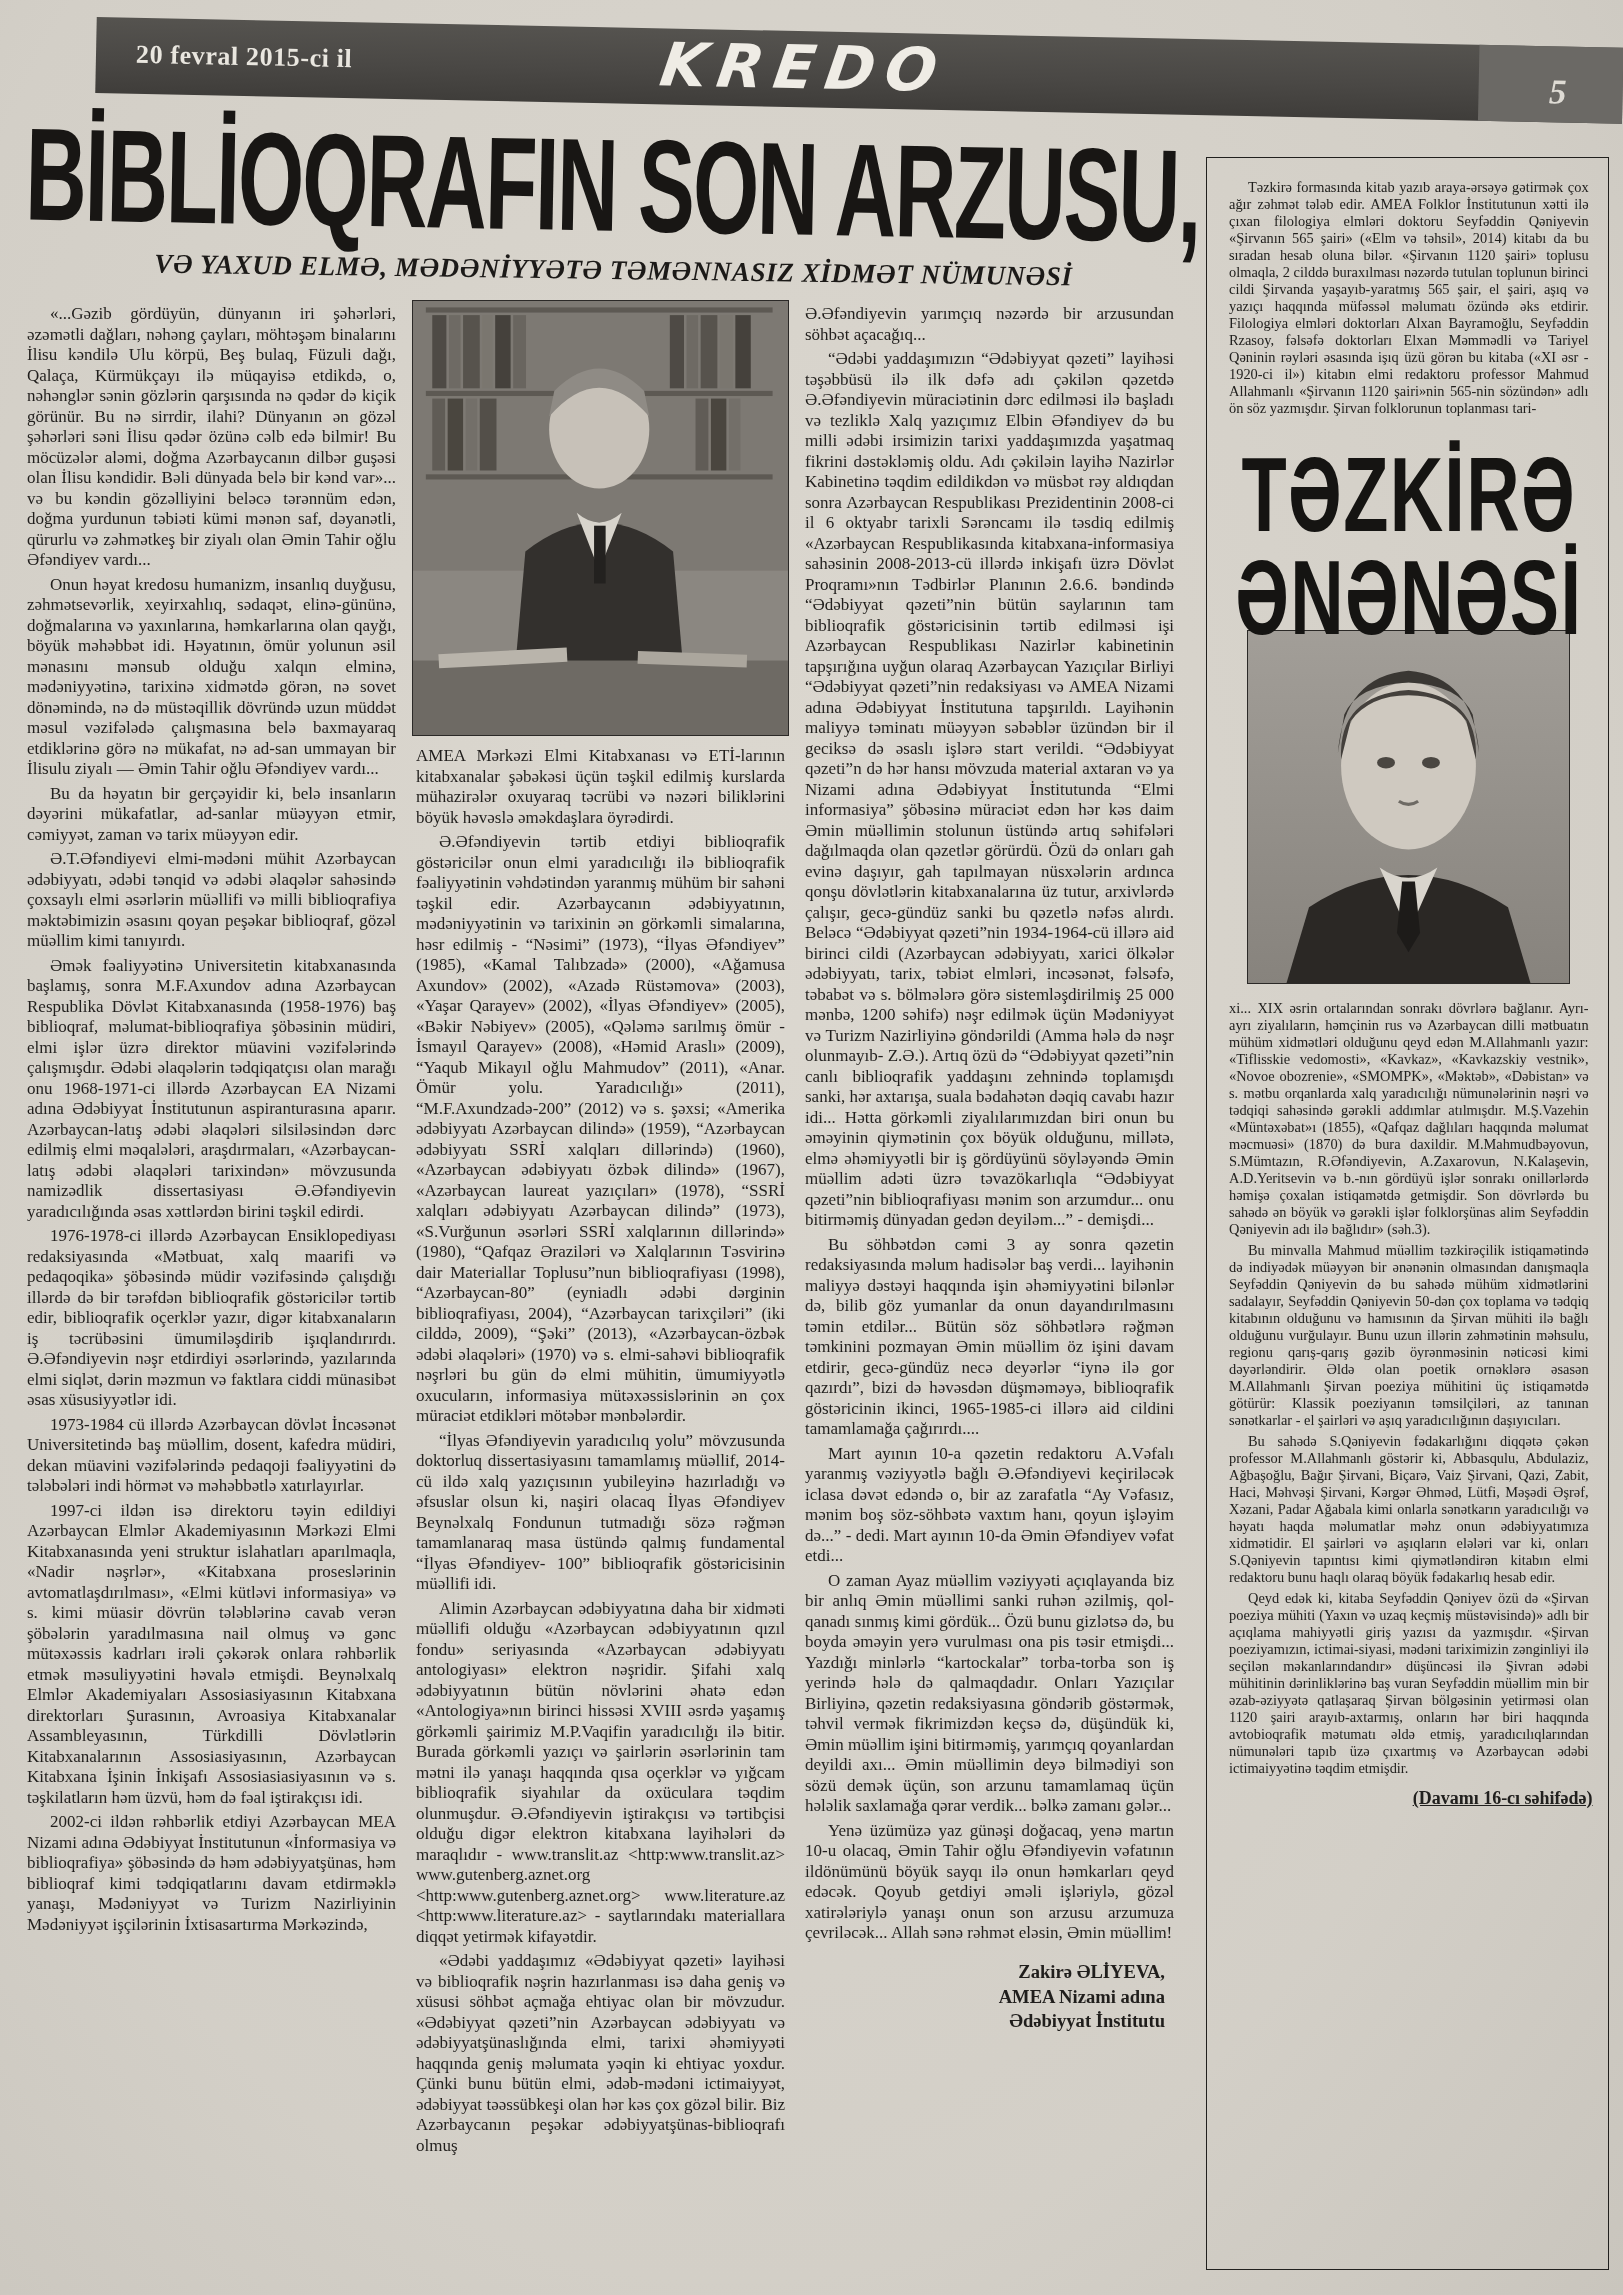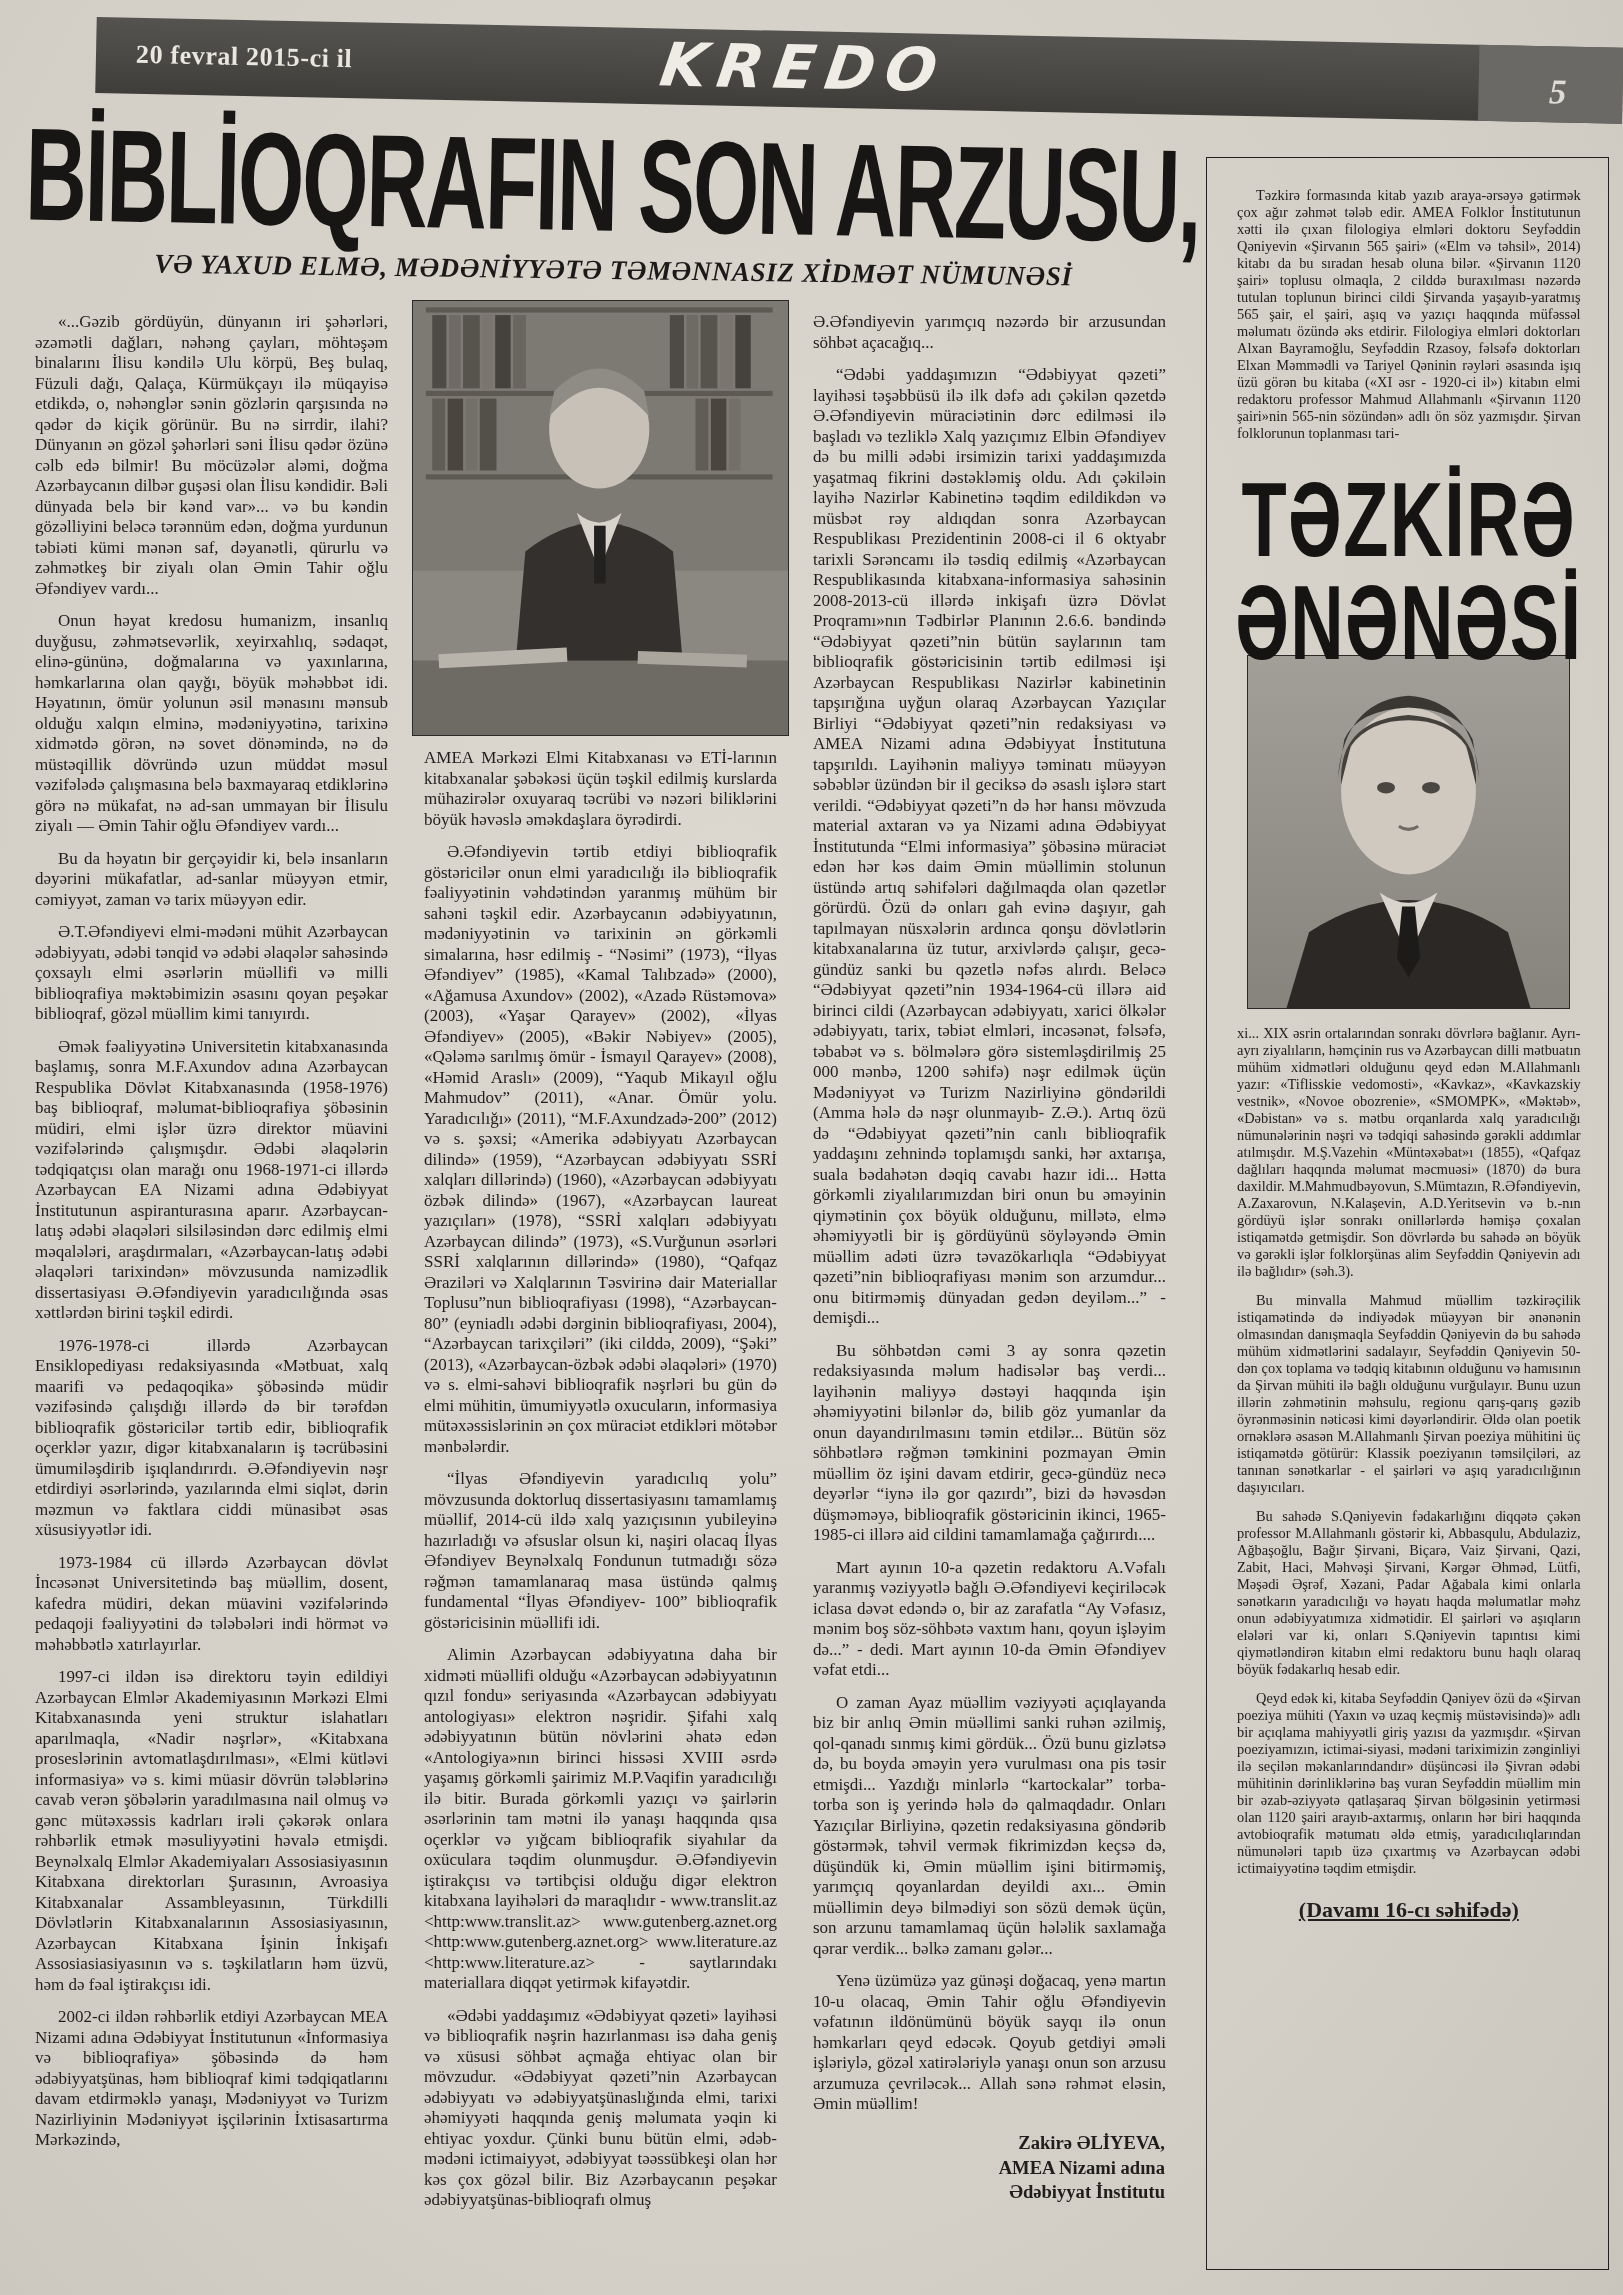--- a/index.html
+++ b/index.html
@@ -17,34 +17,34 @@
   .pageno{position:absolute;right:56px;top:26px;font-weight:bold;font-size:35px;color:#dedbd4;font-style:italic;}
   
   .headline-wrap{position:absolute;left:27px;top:108px;width:1175px;height:151px;transform:rotate(1.1deg);transform-origin:left top;}
   .headline{font-family:"Liberation Sans",sans-serif;font-weight:bold;font-size:85px;letter-spacing:-1.9px;
             color:#181614;white-space:nowrap;transform:scale(1.0,1.55);transform-origin:left top;line-height:1;}
   .subtitle{position:absolute;left:39px;top:255px;width:1149px;text-align:center;font-weight:bold;font-style:italic;
             font-size:27px;color:#1c1a18;letter-spacing:0.6px;transform:rotate(0.8deg);}
   
   .columns{position:absolute;left:23px;top:300px;width:1163px;height:1995px;display:flex;gap:12px;}
   .col{width:377px;height:100%;overflow:hidden;font-size:17px;line-height:20.5px;text-align:justify;color:#201e1c;}
-  .para{margin:12px;text-indent:23px;}
+  .para{margin:4px;text-indent:23px;}
   .cont > .para:first-child{text-indent:0;}
   .photo-frame{width:375px;height:434px;border:1.3px solid #2b2927;margin-bottom:10.3px;background:#8e8a84;}
   .byline{margin-top:16.7px;text-align:right;font-weight:bold;font-size:18.6px;line-height:24.4px;padding-right:13px;}
   
   .sidebox{position:absolute;left:1206px;top:157px;width:403px;height:2113px;border:1.9px solid #21201e;
            padding:16.7px 15.4px 13px 18px;box-sizing:border-box;overflow:hidden;font-size:14.4px;line-height:17px;
            text-align:justify;color:#21201e;}
   .sidebox .para{text-indent:19px;}
   .side-headline{margin:27px 0 41px;text-align:center;font-family:"Liberation Sans",sans-serif;font-weight:bold;
                  font-size:74px;line-height:0.98;letter-spacing:1.3px;color:#151412;transform:scaleY(1.42);transform-origin:center top;}
   .side-headline span{display:block;}
   .portrait-frame{width:321px;height:352px;margin:3.9px auto 16.7px;border:1.3px solid #2b2927;background:#98948e;}
-  .continuation{margin-top:24px;text-align:center;font-weight:bold;font-size:22px;text-decoration:underline;}
+  .continuation{margin-top:13px;text-align:right;font-weight:bold;font-size:18px;text-decoration:underline;}
   svg{display:block;width:100%;height:100%;}
 </style>
 </head>
 <body>
 
 <div class="page">
 
   <div class="topbar">
     <span class="issue-date">20 fevral 2015-ci il</span>
     <span class="brand">KREDO</span>

